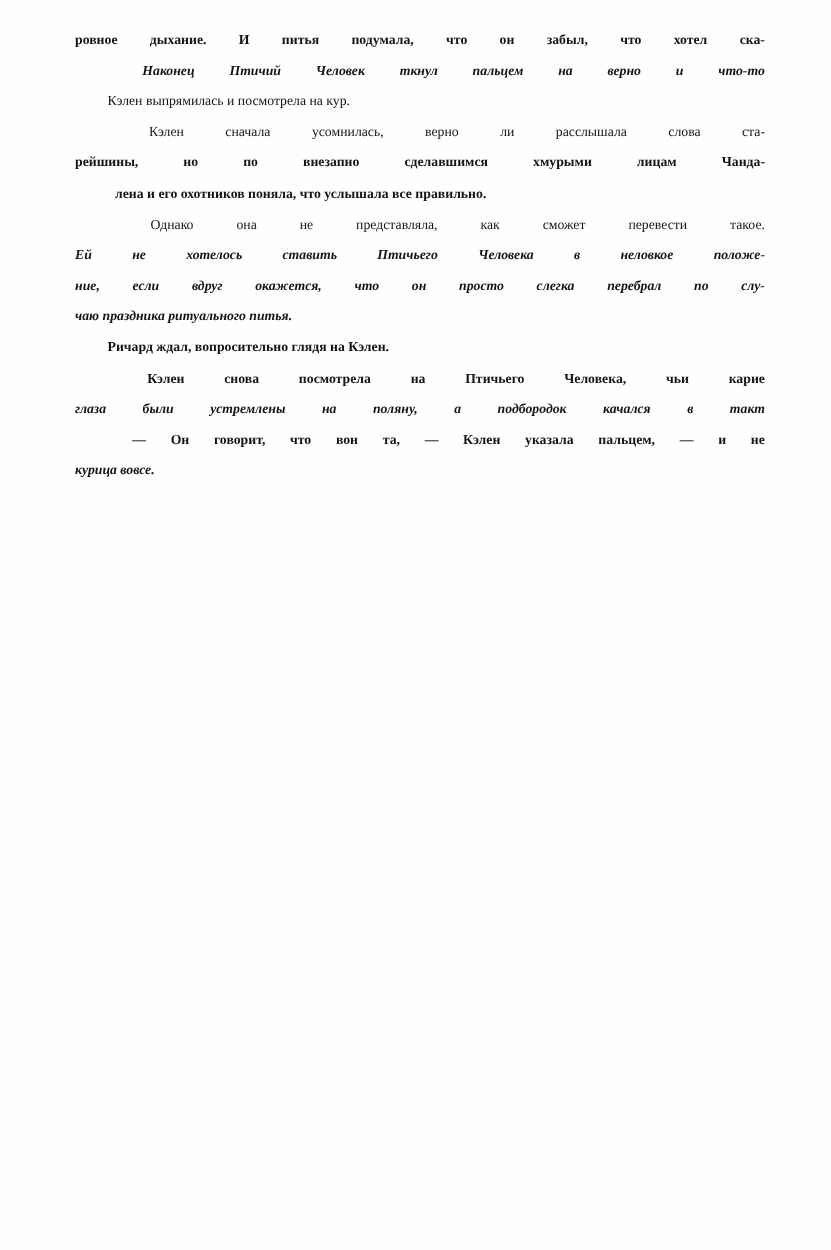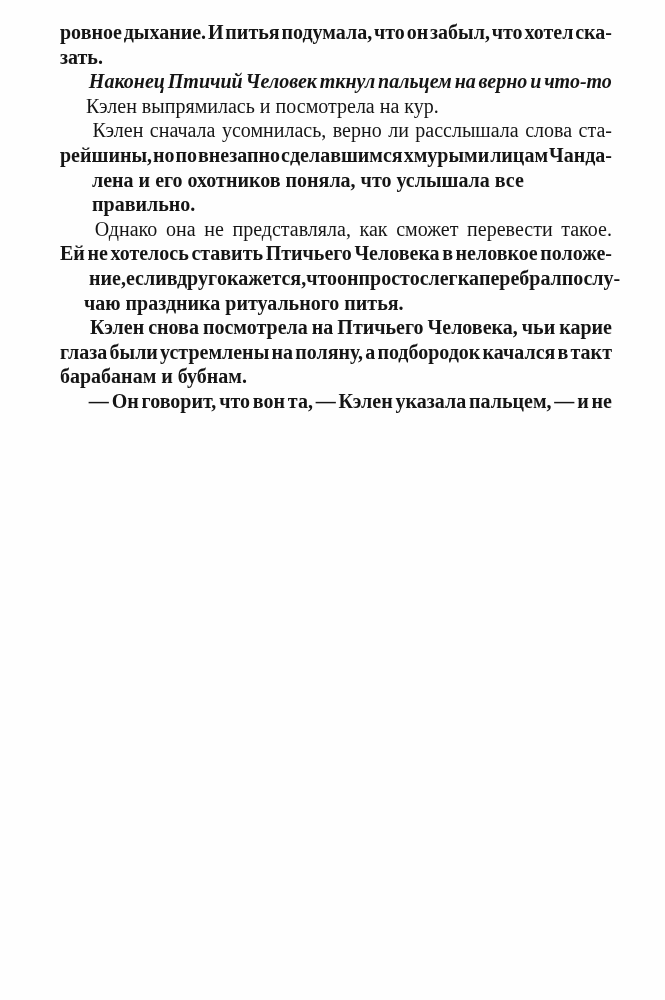--- a/index.html
+++ b/index.html
@@ -25,70 +25,70 @@
   #text-block {
     position: absolute;
     left: 60px;
     top: 20px;
     width: 552px;
   }
 
   
   .ink-normal  { font-weight: 400; }
   .ink-medium  { font-weight: 700; color: #0d0d0d; }
-  .ink-heavy   { font-weight: 700; color: #000000; }
+  .ink-heavy   { font-weight: 700; color: #000000; font-style: italic; }
 
   
   .jline {
     display: flex;
     justify-content: space-between;
     white-space: pre;
   }
   .jline .w { white-space: pre; }
 
   .blk {
-    font-size: 20px;
+    font-size: 11px;
     line-height: 24.6px;
     color: #151515;
   }
 </style>
 </head>
 <body>
 
 <div id="page">
   <div id="text-block">
       <div class="blk ink-medium" style="text-indent: 0px;">
         <div class="jline"><span class="w">ровное</span><span class="w">дыхание.</span><span class="w">И</span><span class="w">питья</span><span class="w">подумала,</span><span class="w">что</span><span class="w">он</span><span class="w">забыл,</span><span class="w">что</span><span class="w">хотел</span><span class="w">ска-</span></div>
       </div>
-      <div class="blk ink-medium" style="text-indent: 0px;"><span>зать.</span></div>
       <div class="blk ink-medium" style="text-indent: 0px; font-style: italic;">
         <div class="jline"><span class="w" style="width: 26px; flex: 0 0 26px;"></span><span class="w">Наконец</span><span class="w">Птичий</span><span class="w">Человек</span><span class="w">ткнул</span><span class="w">пальцем</span><span class="w">на</span><span class="w">верно</span><span class="w">и</span><span class="w">что-то</span></div>
       </div>
       <div class="blk ink-normal" style="text-indent: 26px;"><span>Кэлен выпрямилась и посмотрела на кур.</span></div>
       <div class="blk ink-normal" style="text-indent: 0px;">
         <div class="jline"><span class="w" style="width: 26px; flex: 0 0 26px;"></span><span class="w">Кэлен</span><span class="w">сначала</span><span class="w">усомнилась,</span><span class="w">верно</span><span class="w">ли</span><span class="w">расслышала</span><span class="w">слова</span><span class="w">ста-</span></div>
       </div>
       <div class="blk ink-medium" style="text-indent: 0px;">
         <div class="jline"><span class="w">рейшины,</span><span class="w">но</span><span class="w">по</span><span class="w">внезапно</span><span class="w">сделавшимся</span><span class="w">хмурыми</span><span class="w">лицам</span><span class="w">Чанда-</span></div>
       </div>
       <div class="blk ink-medium" style="text-indent: 0px; margin-left: 32px;"><span>лена и его охотников поняла, что услышала все правильно.</span></div>
       <div class="blk ink-normal" style="text-indent: 0px;">
         <div class="jline"><span class="w" style="width: 26px; flex: 0 0 26px;"></span><span class="w">Однако</span><span class="w">она</span><span class="w">не</span><span class="w">представляла,</span><span class="w">как</span><span class="w">сможет</span><span class="w">перевести</span><span class="w">такое.</span></div>
       </div>
       <div class="blk ink-heavy" style="text-indent: 0px;">
         <div class="jline"><span class="w">Ей</span><span class="w">не</span><span class="w">хотелось</span><span class="w">ставить</span><span class="w">Птичьего</span><span class="w">Человека</span><span class="w">в</span><span class="w">неловкое</span><span class="w">положе-</span></div>
       </div>
-      <div class="blk ink-heavy" style="text-indent: 0px; margin-left: 29px;">
+      <div class="blk ink-heavy" style="text-indent: 0px;">
         <div class="jline"><span class="w">ние,</span><span class="w">если</span><span class="w">вдруг</span><span class="w">окажется,</span><span class="w">что</span><span class="w">он</span><span class="w">просто</span><span class="w">слегка</span><span class="w">перебрал</span><span class="w">по</span><span class="w">слу-</span></div>
       </div>
-      <div class="blk ink-heavy" style="text-indent: 0px; margin-left: 24px;"><span>чаю праздника ритуального питья.</span></div>
+      <div class="blk ink-heavy" style="text-indent: 0px;"><span>чаю праздника ритуального питья.</span></div>
+      <div class="blk ink-medium" style="text-indent: 26px;"><span>Ричард ждал, вопросительно глядя на Кэлен.</span></div>
       <div class="blk ink-medium" style="text-indent: 0px;">
         <div class="jline"><span class="w" style="width: 26px; flex: 0 0 26px;"></span><span class="w">Кэлен</span><span class="w">снова</span><span class="w">посмотрела</span><span class="w">на</span><span class="w">Птичьего</span><span class="w">Человека,</span><span class="w">чьи</span><span class="w">карие</span></div>
       </div>
       <div class="blk ink-heavy" style="text-indent: 0px;">
         <div class="jline"><span class="w">глаза</span><span class="w">были</span><span class="w">устремлены</span><span class="w">на</span><span class="w">поляну,</span><span class="w">а</span><span class="w">подбородок</span><span class="w">качался</span><span class="w">в</span><span class="w">такт</span></div>
       </div>
-      <div class="blk ink-medium" style="text-indent: 0px;"><span>барабанам и бубнам.</span></div>
       <div class="blk ink-medium" style="text-indent: 0px;">
         <div class="jline"><span class="w" style="width: 26px; flex: 0 0 26px;"></span><span class="w">—</span><span class="w">Он</span><span class="w">говорит,</span><span class="w">что</span><span class="w">вон</span><span class="w">та,</span><span class="w">—</span><span class="w">Кэлен</span><span class="w">указала</span><span class="w">пальцем,</span><span class="w">—</span><span class="w">и</span><span class="w">не</span></div>
       </div>
+      <div class="blk ink-heavy" style="text-indent: 0px;"><span>курица вовсе.</span></div>
     </div>
 </div>
 
 </body></html>

